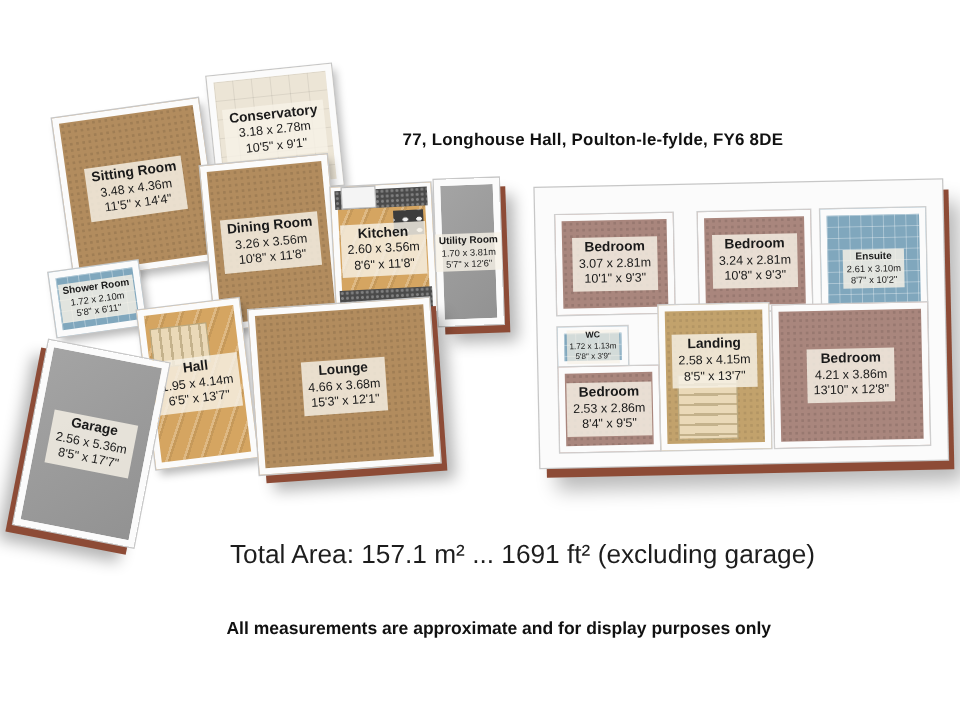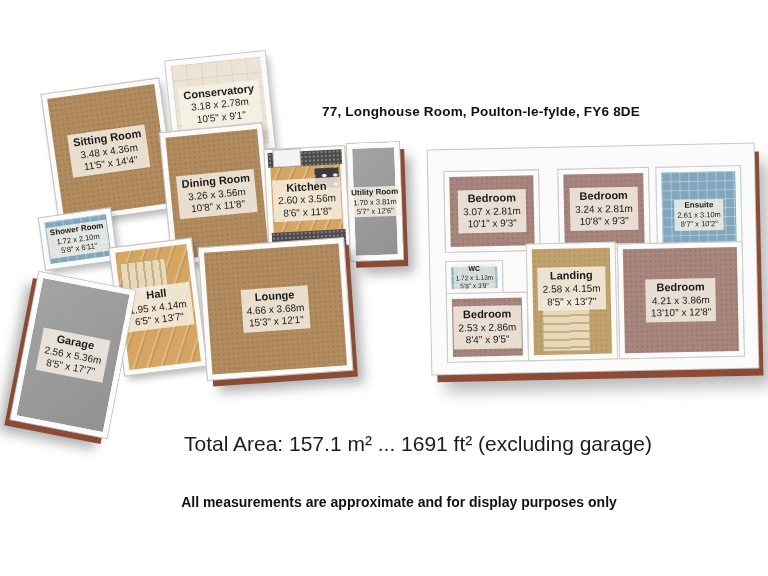--- a/index.html
+++ b/index.html
@@ -274,17 +274,17 @@
 
     <div class="room carpet-mauve" id="f-bed4">
       <div class="label">
         <div class="rname">Bedroom</div>
         <div class="dim">4.21 x 3.86m</div>
         <div class="dim">13'10" x 12'8"</div>
       </div>
     </div>
   </div>
 
-  <div id="address-title">77, Longhouse Room, Poulton-le-fylde, FY6 8DE</div>
+  <div id="address-title">77, Longhouse Hall, Poulton-le-fylde, FY6 8DE</div>
   <div id="total-area">Total Area: 157.1 m² ... 1691 ft²  (excluding garage)</div>
   <div id="disclaimer">All measurements are approximate and for display purposes only</div>
 
 </div>
 
 </body></html>

